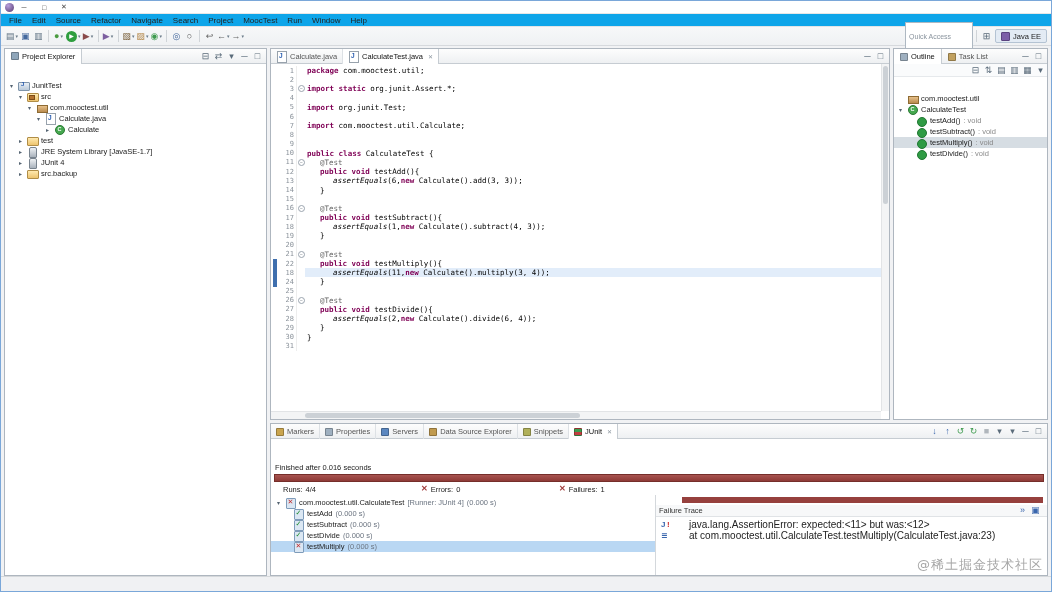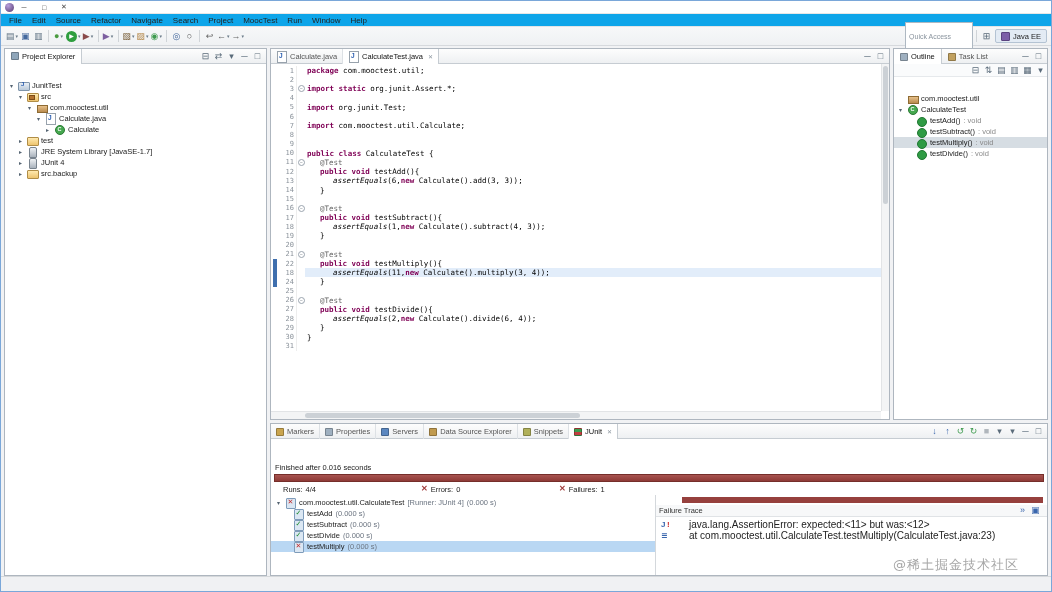--- a/index.html
+++ b/index.html
@@ -117,21 +117,21 @@
 .jrow.child{padding-left:22px;}
 .jrow.sel{background:#b9d7f3;}
 .jtime,.jmeta{color:#6b7480;}
 .failure-pane{width:392px;flex:none;display:flex;flex-direction:column;border-left:1px solid #d4d8dc;}
 .trace-bar{height:6px;background:#96403d;margin:2px 4px 2px 26px;flex:none;}
 .trace-head{height:12px;display:flex;align-items:center;font-size:7.5px;color:#333;background:#f7f8f9;border-bottom:1px solid #e0e3e6;padding:0 3px;flex:none;}
 .trace-lines{padding-top:2px;}
 .trace-line{display:flex;align-items:center;height:11px;gap:18px;font-size:10px;padding-left:4px;white-space:nowrap;}
 
 .statusbar{position:absolute;left:0;right:0;bottom:0;height:15px;background:#f0f1f3;border-top:1px solid #d5d8db;}
-.watermark{position:absolute;right:32px;bottom:17px;font-size:13px;color:rgba(105,105,105,.6);font-family:"DejaVu Sans",sans-serif;letter-spacing:1px;}
+.watermark{position:absolute;right:8px;bottom:17px;font-size:13px;color:rgba(105,105,105,.6);font-family:"DejaVu Sans",sans-serif;letter-spacing:1px;}
 </style>
 </head>
 <body>
 
 <div class="window">
 
   <div class="titlebar">
     <span class="app-icon"></span>
     <span class="win-controls">
       <span class="win-btn">─</span>

